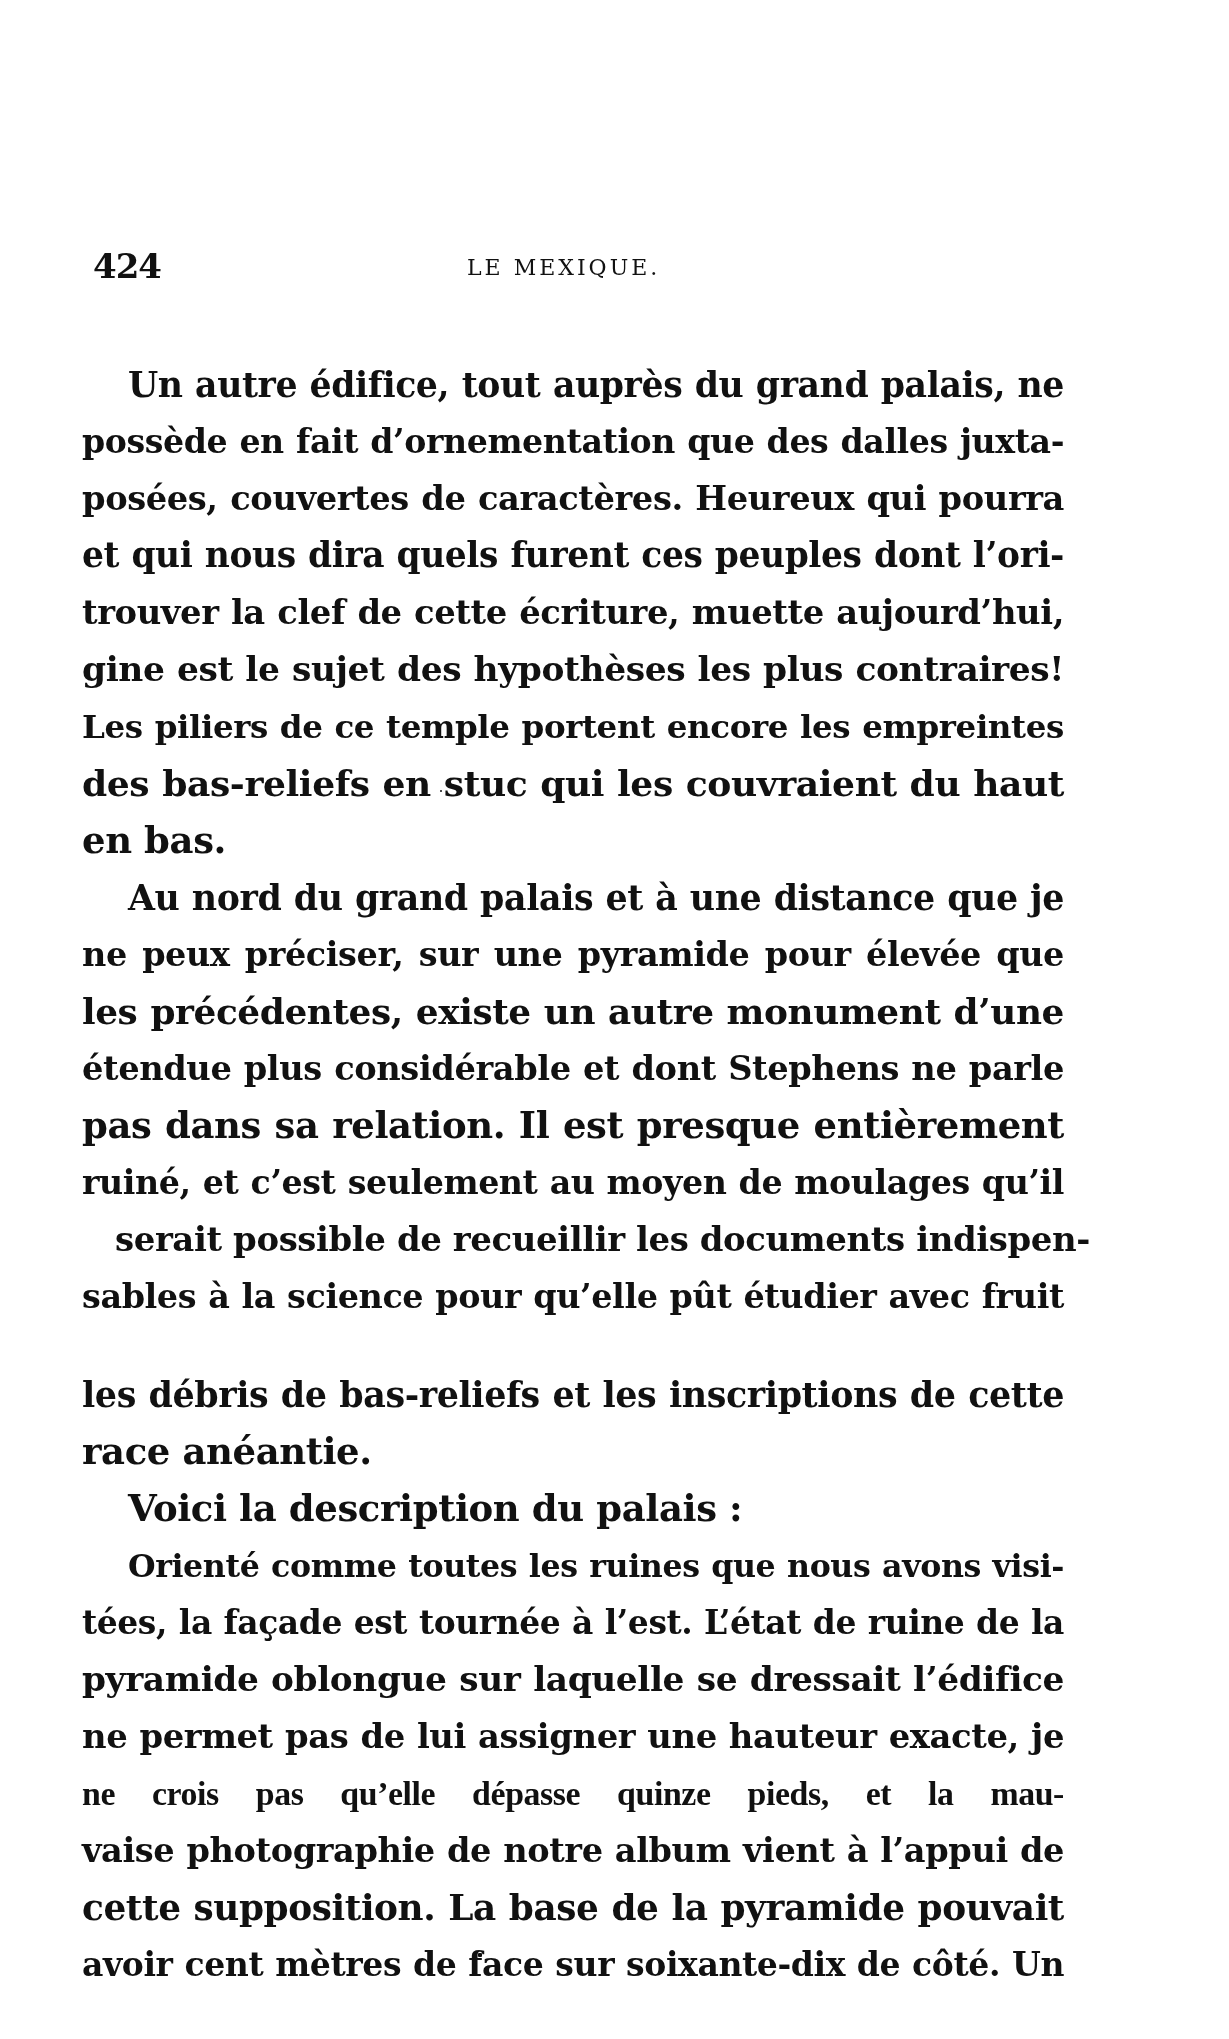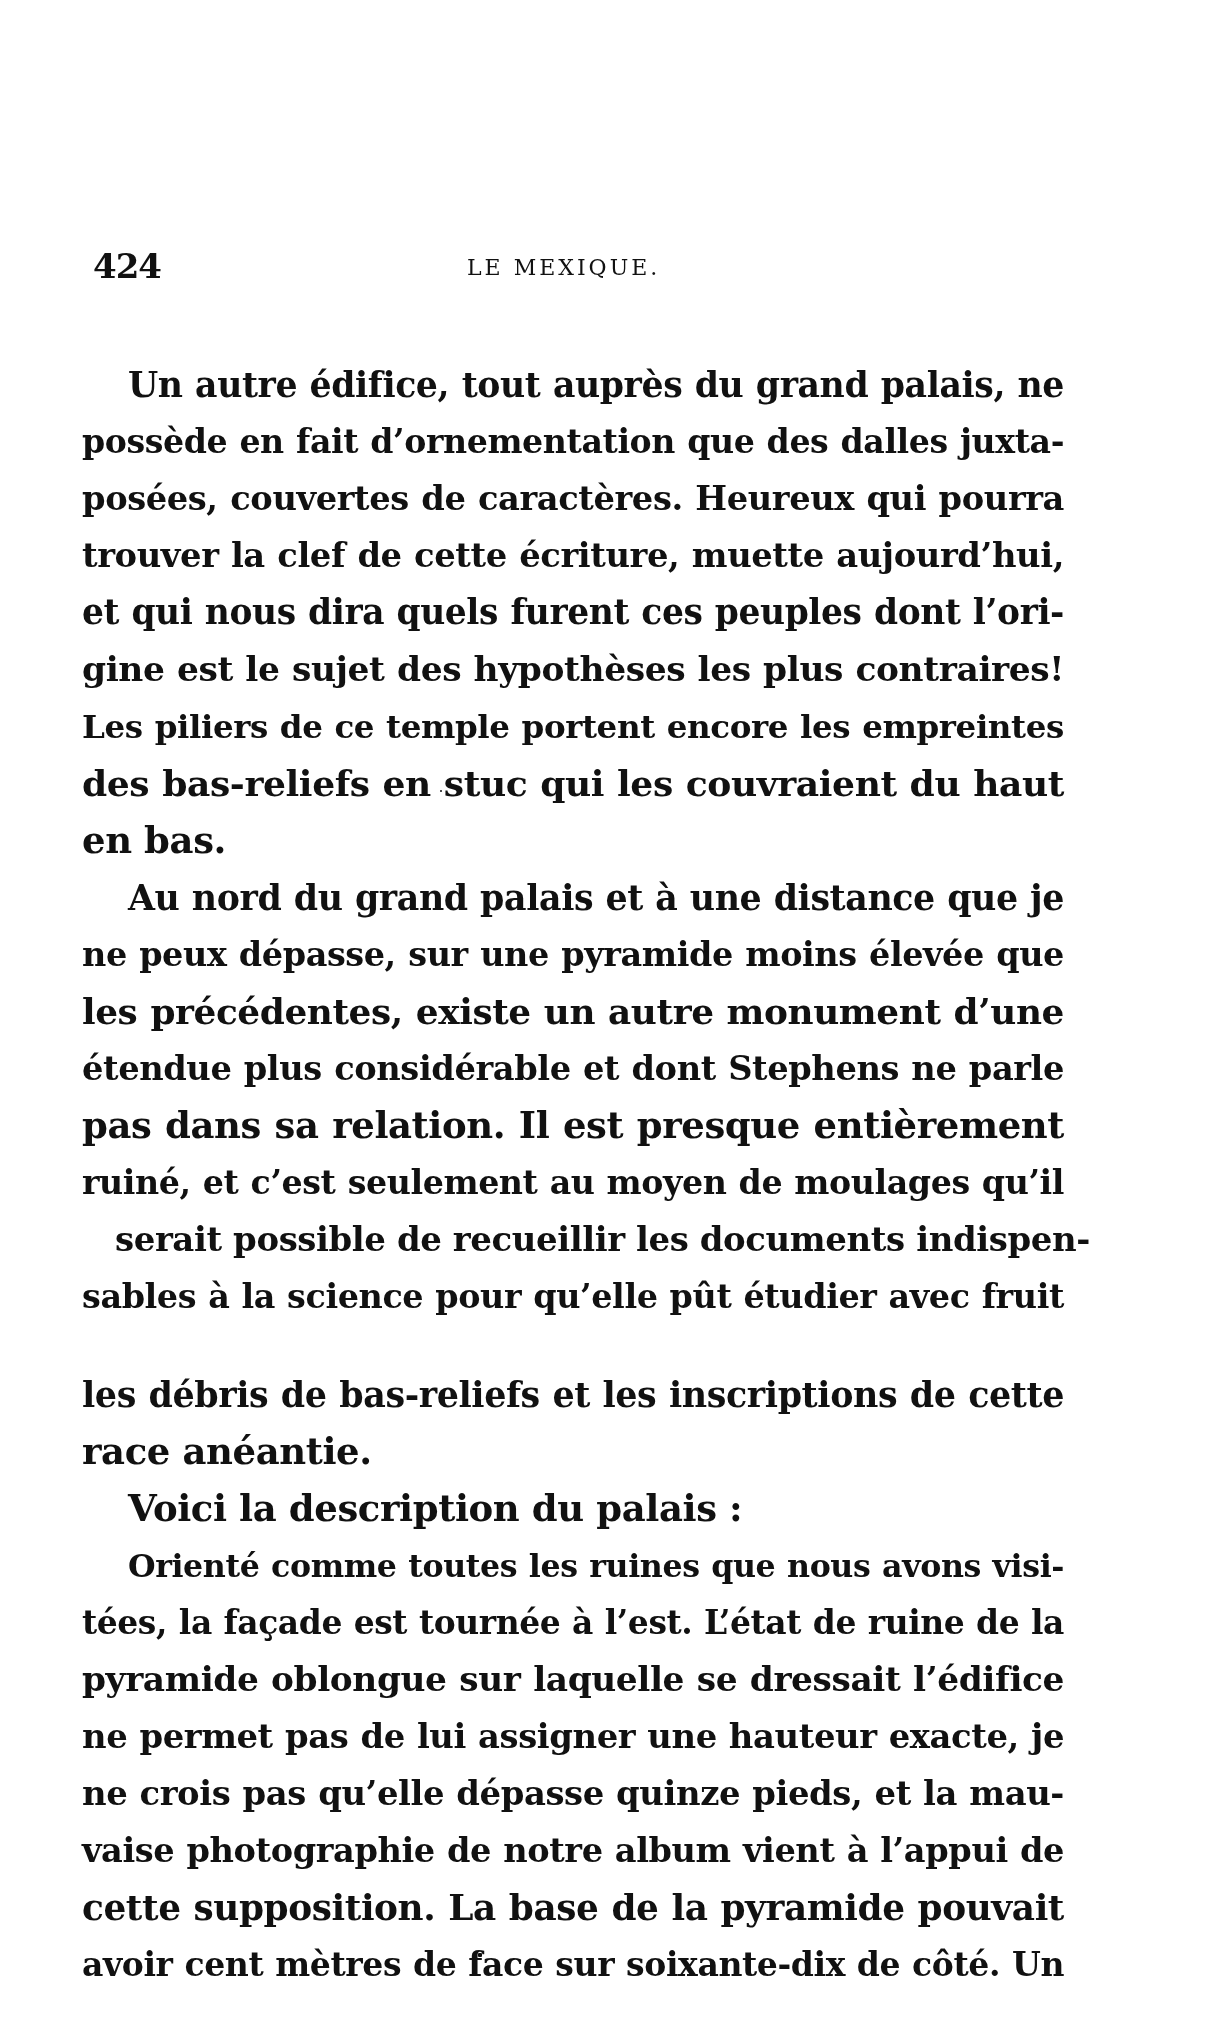--- a/index.html
+++ b/index.html
@@ -78,41 +78,41 @@
 
 <div class="page-header">
   <span class="page-number">424</span>
   <span class="running-title">LE MEXIQUE.</span>
 </div>
 
 <div class="text-block" id="text-block">
     <span class="line indent" style="font-size: 34.6892px; margin-top: 44px;">Un autre édifice, tout auprès du grand palais, ne</span>
     <span class="line" style="font-size: 33.1668px;">possède en fait d’ornementation que des dalles juxta-</span>
     <span class="line" style="font-size: 33.6898px;">posées, couvertes de caractères. Heureux qui pourra</span>
+    <span class="line" style="font-size: 34.4795px;">et qui nous dira quels furent ces peuples dont l’ori-</span>
     <span class="line" style="font-size: 33.7803px;">trouver la clef de cette écriture, muette aujourd’hui,</span>
-    <span class="line" style="font-size: 34.4795px;">et qui nous dira quels furent ces peuples dont l’ori-</span>
     <span class="line" style="font-size: 34.4349px;">gine est le sujet des hypothèses les plus contraires!</span>
     <span class="line" style="font-size: 32.5619px;">Les piliers de ce temple portent encore les empreintes</span>
     <span class="line" style="font-size: 36.0762px;">des bas-reliefs en stuc qui les couvraient du haut</span>
     <span class="line last">en bas.</span>
     <span class="line indent" style="font-size: 34.8141px;">Au nord du grand palais et à une distance que je</span>
-    <span class="line" style="font-size: 33.4531px;">ne peux dépasse, sur une pyramide moins élevée que</span>
+    <span class="line" style="font-size: 33.4531px;">ne peux préciser, sur une pyramide pour élevée que</span>
     <span class="line" style="font-size: 35.8343px;">les précédentes, existe un autre monument d’une</span>
     <span class="line" style="font-size: 33.658px;">étendue plus considérable et dont Stephens ne parle</span>
     <span class="line">pas dans sa relation. Il est presque entièrement</span>
     <span class="line" style="font-size: 33.2311px;">ruiné, et c’est seulement au moyen de moulages qu’il</span>
     <span class="line" style="font-size: 33.9379px; margin-left: 33px;">serait possible de recueillir les documents indispen-</span>
     <span class="line" style="font-size: 33.4086px;">sables à la science pour qu’elle pût étudier avec fruit</span>
     <span class="line" style="font-size: 34.8966px; margin-top: 41px;">les débris de bas-reliefs et les inscriptions de cette</span>
     <span class="line last">race anéantie.</span>
     <span class="line indent last">Voici la description du palais :</span>
     <span class="line indent" style="font-size: 31.679px;">Orienté comme toutes les ruines que nous avons visi-</span>
     <span class="line" style="font-size: 32.9092px;">tées, la façade est tournée à l’est. L’état de ruine de la</span>
     <span class="line" style="font-size: 34.3597px;">pyramide oblongue sur laquelle se dressait l’édifice</span>
     <span class="line" style="font-size: 33.8015px;">ne permet pas de lui assigner une hauteur exacte, je</span>
-    <span class="line" style="font-size: 33.8465px;">ne crois pas qu’elle dépasse quinze pieds, et la mau-</span>
+    <span class="line" style="font-size: 33.8465px; font-family: Liberation Serif, serif;">ne crois pas qu’elle dépasse quinze pieds, et la mau-</span>
     <span class="line" style="font-size: 33.5915px;">vaise photographie de notre album vient à l’appui de</span>
     <span class="line" style="font-size: 35.8587px;">cette supposition. La base de la pyramide pouvait</span>
     <span class="line" style="font-size: 33.0427px;">avoir cent mètres de face sur soixante-dix de côté. Un</span>
   </div>
 
 <div class="speck speck-2"></div>
 <div class="speck speck-1"></div>
 
 </body></html>

